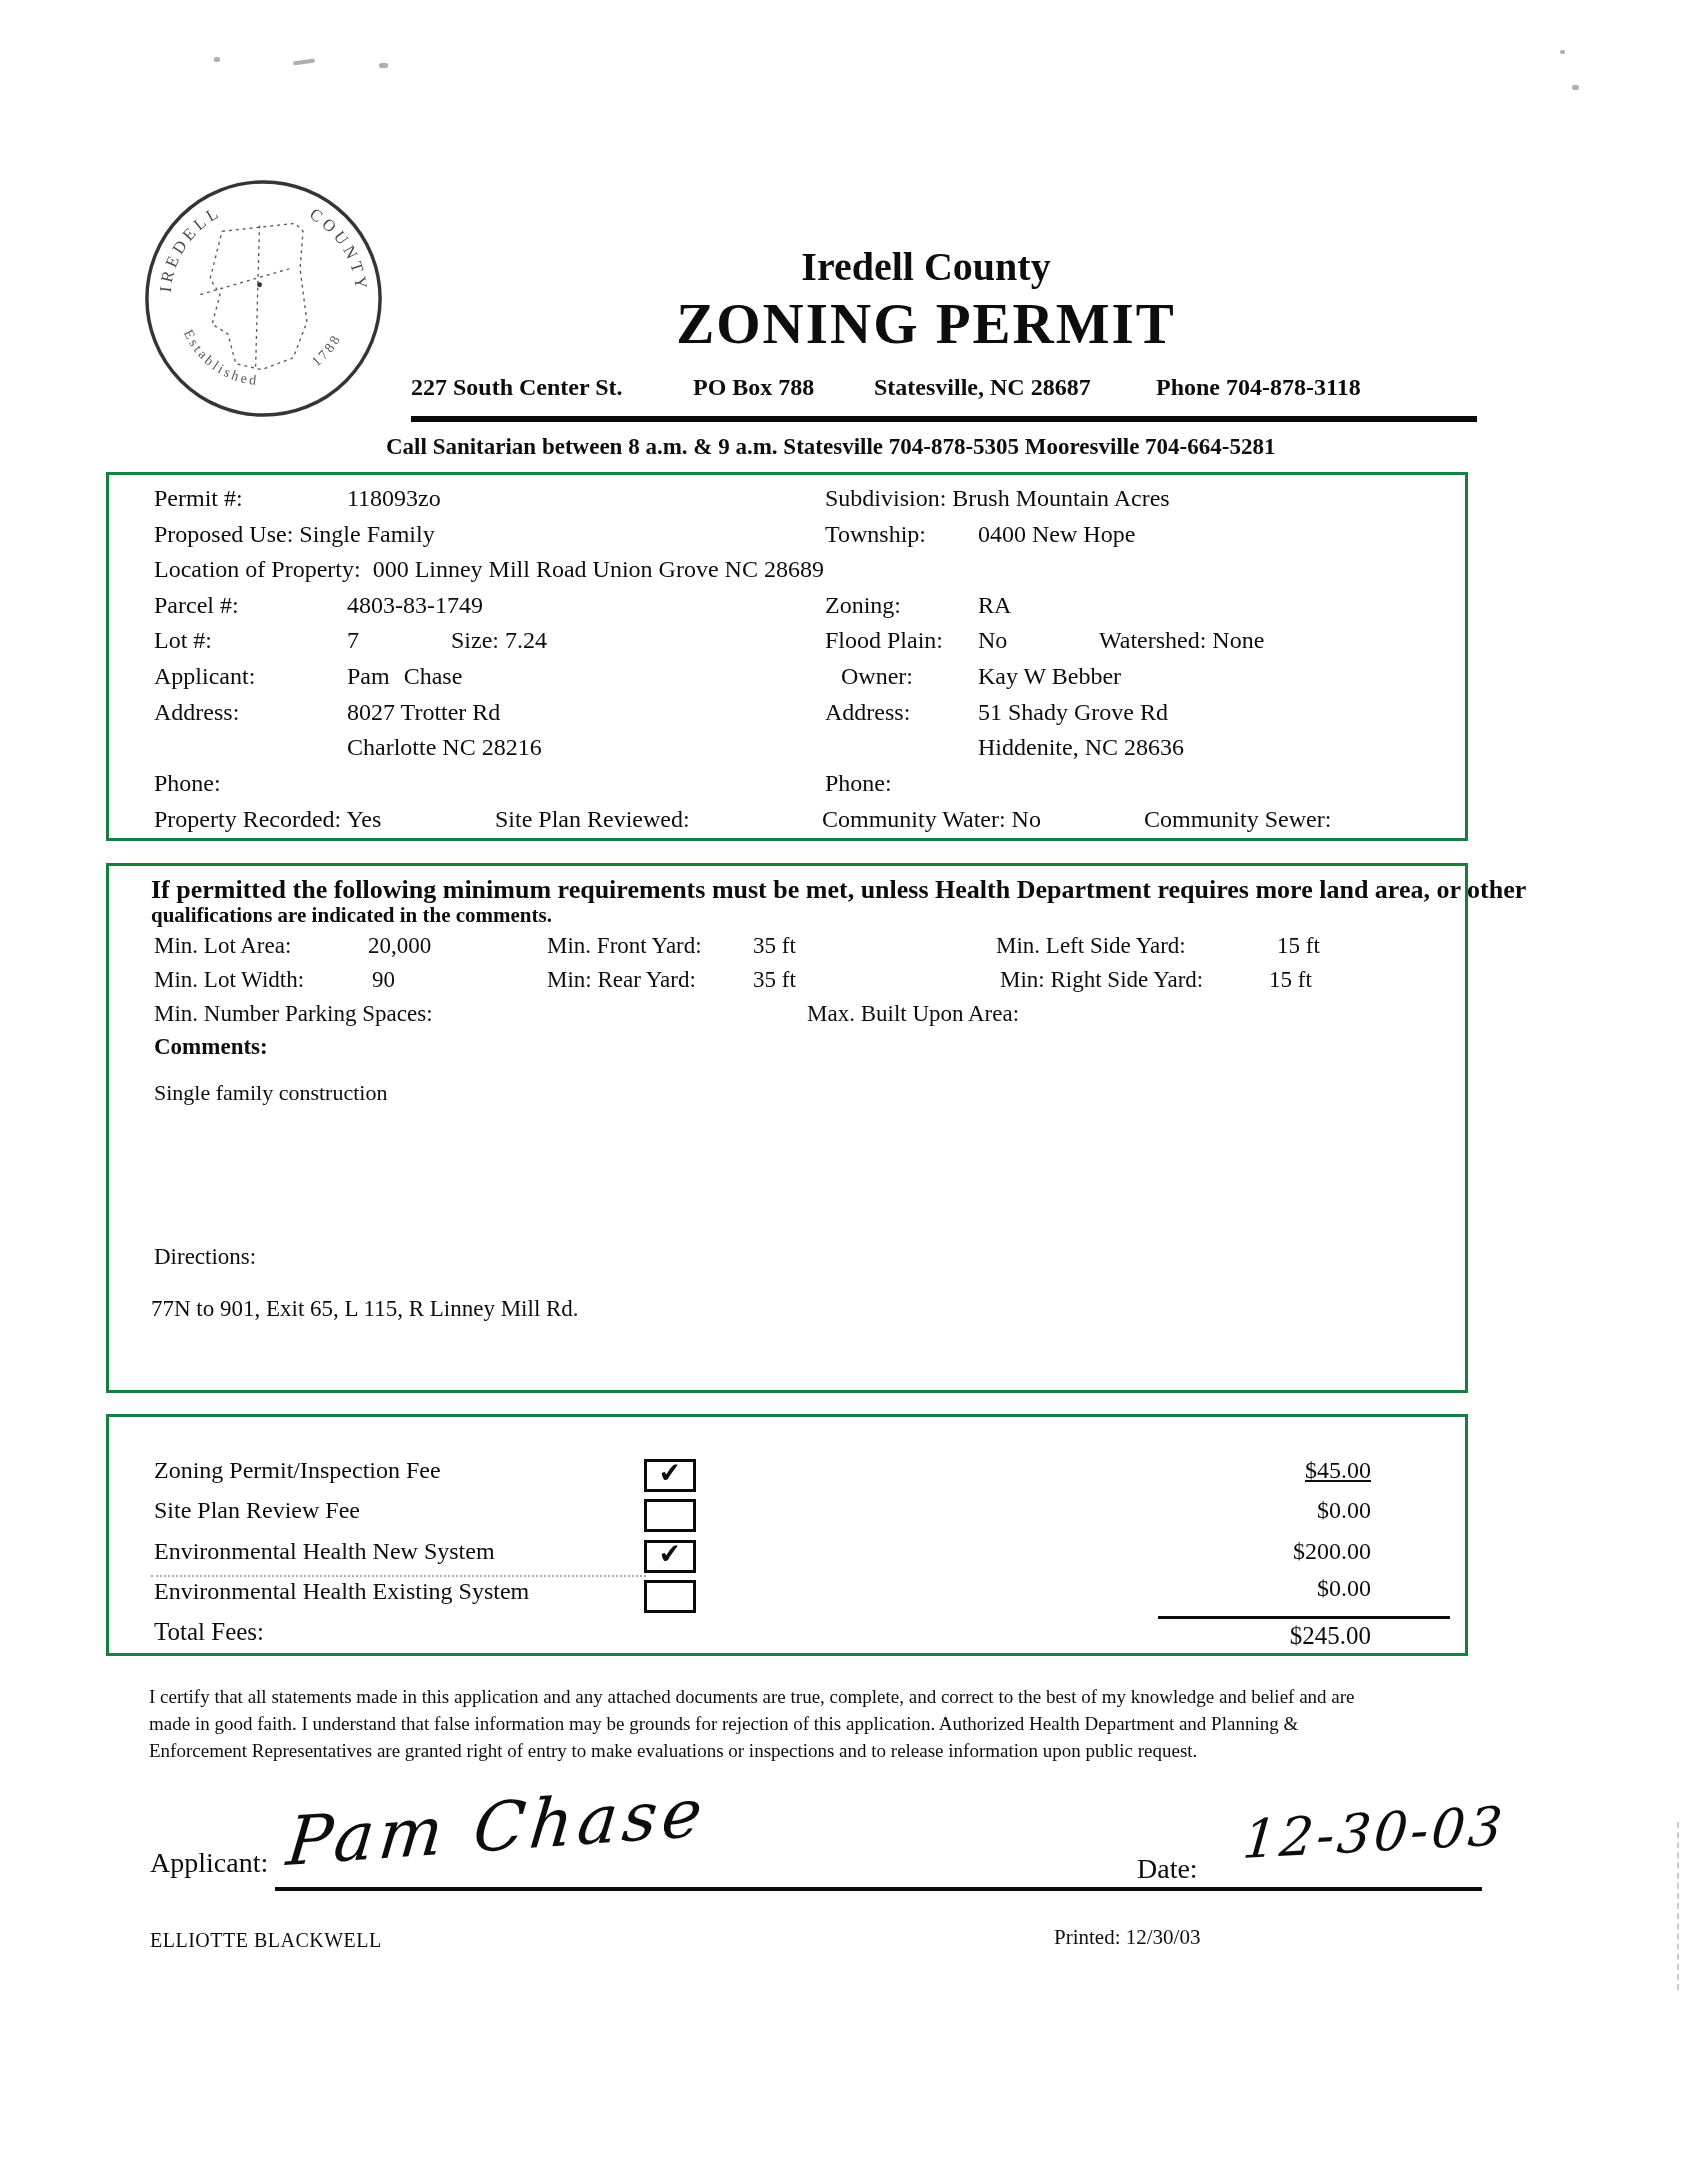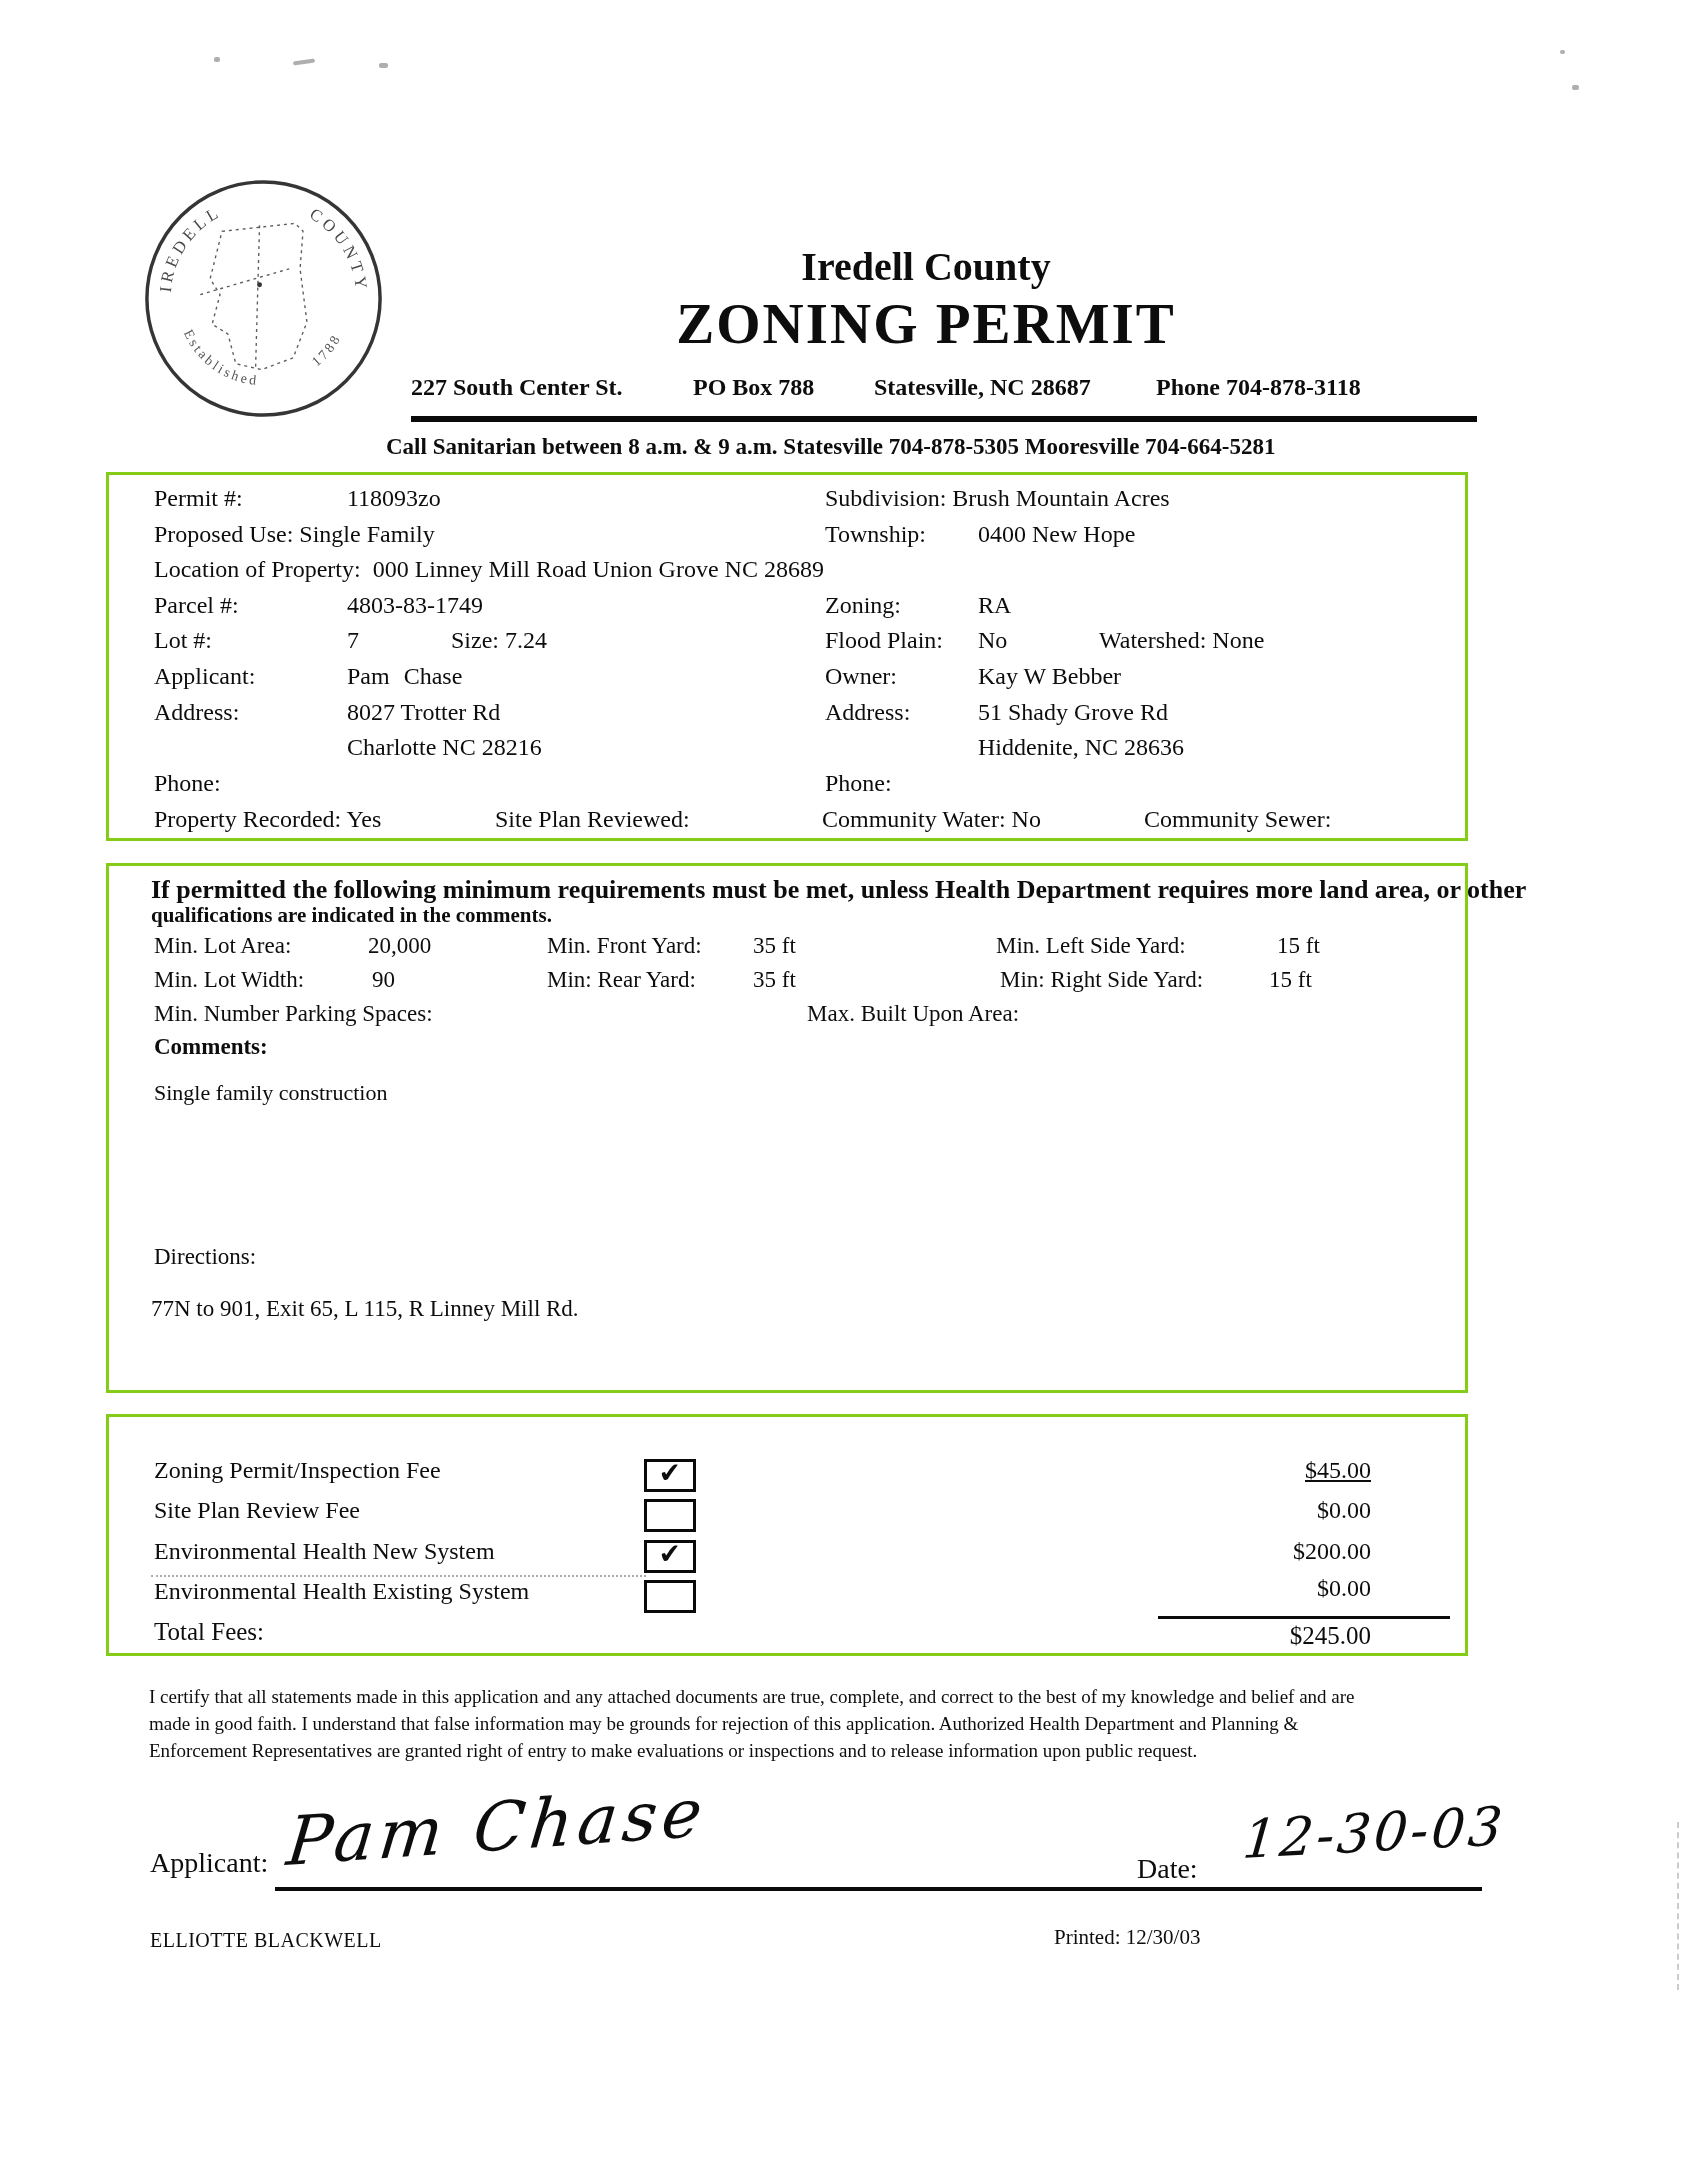--- a/index.html
+++ b/index.html
@@ -6,21 +6,21 @@
   .page{
     position:relative;
     width:1687px;height:2175px;
     background:#ffffff;
     font-family:"Liberation Serif", serif;
     color:#0d0d0d;
     overflow:hidden;
   }
   .t{position:absolute;white-space:nowrap;line-height:1.15;}
   .b{font-weight:bold;}
-  .box{position:absolute;border:3px solid #84cc16;background:transparent;}
+  .box{position:absolute;border:3px solid #15803d;background:transparent;}
   .rule{position:absolute;background:#0a0a0a;}
   .checkbox{position:absolute;width:46px;height:27px;border:3px solid #0a0a0a;text-align:center;}
   .check{
     display:block;margin-top:-4px;
     font-family:"DejaVu Sans", sans-serif;
     font-size:27px;font-weight:bold;line-height:30px;
     transform:rotate(-4deg);
   }
   .amount{position:absolute;right:94px;font-size:24px;}
   .handwriting{
@@ -123,21 +123,21 @@
     </span>
     <span class="t" style="left:716px;top:152px;">Flood Plain:</span>
     <span class="t" style="left:869px;top:152px;">No</span>
     <span class="t" style="left:990px;top:152px;">
       <span>Watershed:</span>
       <span>None</span>
     </span>
 
     <span class="t" style="left:45px;top:188px;">Applicant:</span>
     <span class="t" style="left:238px;top:188px;word-spacing:8px;">Pam Chase</span>
-    <span class="t" style="left:716px;top:188px;">Owner:</span>
+    <span class="t" style="left:732px;top:188px;">Owner:</span>
     <span class="t" style="left:869px;top:188px;">Kay W Bebber</span>
 
     <span class="t" style="left:45px;top:224px;">Address:</span>
     <span class="t" style="left:238px;top:224px;">8027 Trotter Rd</span>
     <span class="t" style="left:716px;top:224px;">Address:</span>
     <span class="t" style="left:869px;top:224px;">51 Shady Grove Rd</span>
 
     <span class="t" style="left:238px;top:259px;">Charlotte NC 28216</span>
     <span class="t" style="left:869px;top:259px;">Hiddenite, NC 28636</span>
 

